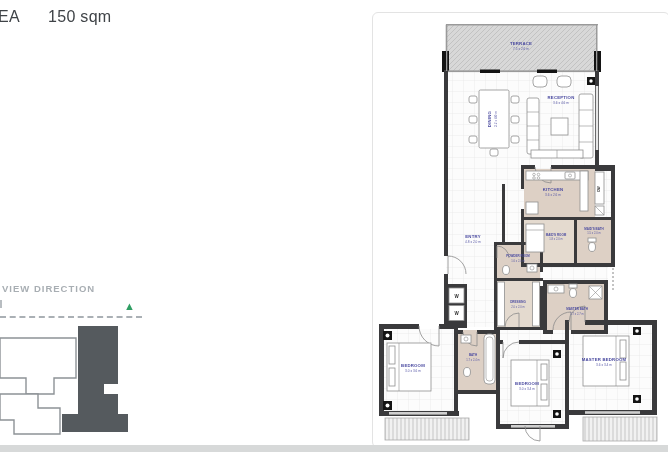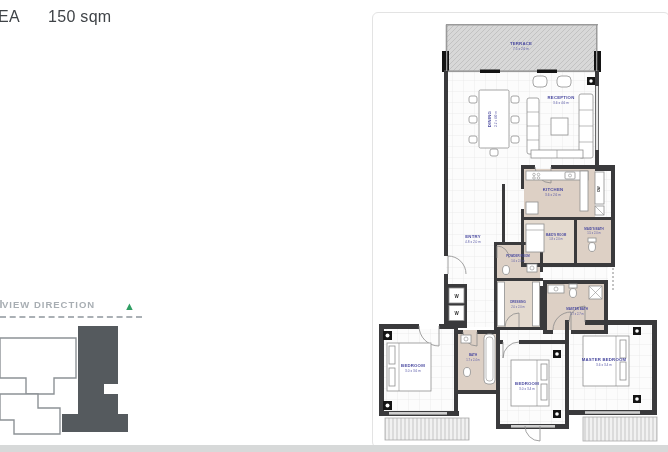--- a/index.html
+++ b/index.html
@@ -3,21 +3,21 @@
 <meta charset="utf-8">
 <style>
   html,body{margin:0;padding:0;background:#fff;}
   #stage{position:relative;width:668px;height:452px;background:#ffffff;overflow:hidden;
          font-family:"Liberation Sans",sans-serif;}
   
   .hdr{position:absolute;top:8px;font-size:16px;color:#3f4347;font-weight:500;letter-spacing:.3px;}
   #area-label{left:-2px;}
   #area-value{left:48px;}
   
-  .kp-title{position:absolute;left:2px;top:299px;font-size:9.5px;letter-spacing:1px;color:#a8aeb3;font-weight:700;}
+  .kp-title{position:absolute;left:2px;top:283px;font-size:9.5px;letter-spacing:1px;color:#a8aeb3;font-weight:700;}
   .kp-cut{position:absolute;left:0;top:300px;width:2px;height:8px;background:#b8bdc1;}
   .kp-dash{position:absolute;left:0;top:316px;width:142px;border-top:2px dashed #aab0b5;}
   .kp-arrow{position:absolute;left:124px;top:300px;font-size:11px;color:#2f9e63;}
   #keyplan-svg{position:absolute;left:0;top:324px;}
   
   #plan-card{position:absolute;left:372px;top:12px;width:296px;height:434px;
              border:1px solid #e3e3e3;border-radius:6px;background:#fff;}
   #plan-svg{position:absolute;left:2px;top:1px;}
   svg text{font-family:"Liberation Sans",sans-serif;fill:#4a4aa0;}
   .rn{font-size:4.3px;font-weight:700;letter-spacing:.2px;text-anchor:middle;}

